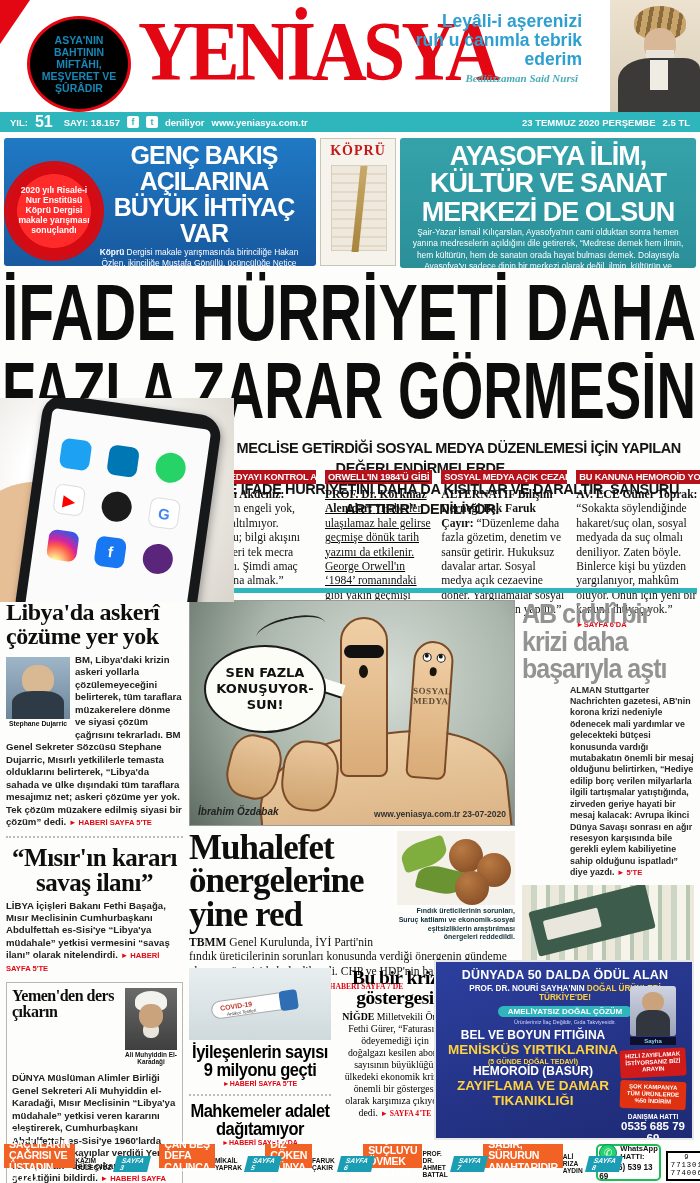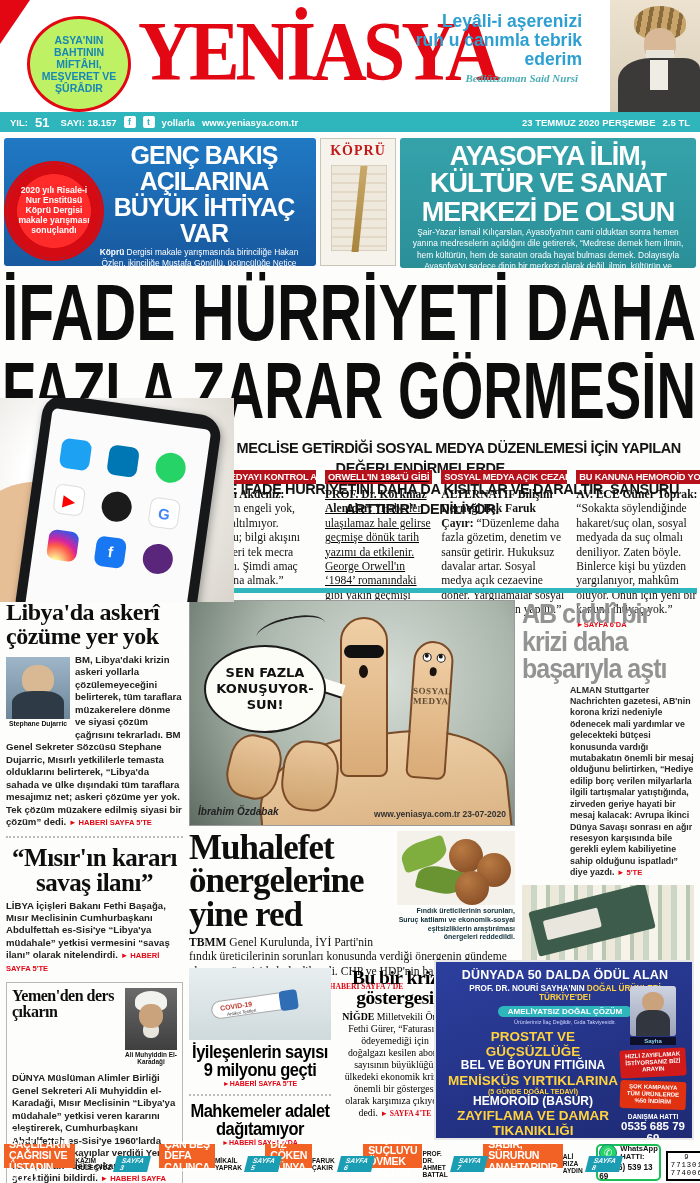--- a/index.html
+++ b/index.html
@@ -2,33 +2,33 @@
 <html lang="tr"><head>
 <meta charset="utf-8">
 <style>
   * { margin:0; padding:0; box-sizing:border-box; }
   body { background:#e9e9e9; font-family:"Liberation Sans", sans-serif; }
   .page { position:relative; width:700px; height:1183px; background:#fdfdfc; margin:0 auto; overflow:hidden; }
 
   
   .masthead { position:absolute; top:0; left:0; width:700px; height:134px; background:#fff; }
   .corner-wedge { position:absolute; top:0; left:0; width:30px; height:44px; background:#e30613; clip-path:polygon(0 0,100% 0,0 100%); }
-  .motto-circle { position:absolute; top:16px; left:27px; width:104px; height:96px; border:3px solid #e30613; border-radius:50%; background:#bef264; display:flex; align-items:center; justify-content:center; text-align:center; color:#1787b5; font-weight:bold; font-size:10.5px; line-height:1.15; padding:8px; }
+  .motto-circle { position:absolute; top:16px; left:27px; width:104px; height:96px; border:3px solid #e30613; border-radius:50%; background:#000000; display:flex; align-items:center; justify-content:center; text-align:center; color:#1787b5; font-weight:bold; font-size:10.5px; line-height:1.15; padding:8px; }
   .logo { position:absolute; top:8px; left:138px; font-family:"Liberation Serif", serif; font-weight:bold; color:#e30613; font-size:76px; letter-spacing:-4px; line-height:1; white-space:nowrap; transform:scaleY(1.12); transform-origin:top left; }
   .greeting { position:absolute; top:12px; right:118px; width:170px; text-align:right; color:#2d9fd0; font-weight:bold; font-size:17.5px; line-height:1.08; }
   .greeting-author { position:absolute; top:72px; right:122px; width:150px; text-align:right; color:#4aacb5; font-family:"Liberation Serif", serif; font-style:italic; font-weight:bold; font-size:11px; line-height:1.2; }
   .greeting-page { position:absolute; top:109px; right:122px; width:150px; text-align:right; color:#e30613; font-weight:bold; font-size:10px;margin-top:8px; }
   .portrait { position:absolute; top:0; right:0; width:90px; height:113px; background:linear-gradient(#ece2cf,#d8cdb8); overflow:hidden; }
   .portrait .turban { position:absolute; top:6px; left:24px; width:52px; height:34px; background:repeating-linear-gradient(100deg,#c9a46a 0 6px,#8a6b3c 6px 10px); border-radius:50% 50% 42% 42%; }
   .portrait .face { position:absolute; top:28px; left:34px; width:32px; height:34px; background:#d8b896; border-radius:46%; }
   .portrait .beard { position:absolute; top:50px; left:36px; width:28px; height:16px; background:#e8e4da; border-radius:0 0 50% 50%; }
   .portrait .robe { position:absolute; top:58px; left:8px; width:82px; height:56px; background:#3c3a38; border-radius:40% 20% 0 0; }
   .portrait .collar { position:absolute; top:60px; left:40px; width:18px; height:30px; background:#efece4; }
   .info-bar { position:absolute; top:112px; left:0; width:700px; height:20px; background:#2fb5bc; color:#fff; display:flex; align-items:center; font-weight:bold; font-size:9.5px; padding:0 10px; gap:7px; }
-  .info-bar .big { font-size:13px; margin-right:4px; }
+  .info-bar .big { font-size:16px; margin-right:4px; }
   .soc { display:inline-block; width:12px; height:12px; background:#fff; color:#2fb5bc; border-radius:2px; text-align:center; font-size:9px; line-height:12px; font-weight:bold; }
   .info-right { margin-left:auto; }
 
   
   .promo-row { position:absolute; top:138px; left:4px; width:692px; height:130px; display:flex; gap:4px; }
   .promo-blue { position:relative; width:312px; height:128px; background:linear-gradient(#2079c4,#18599f); border-radius:3px; color:#fff; overflow:hidden; }
   .starburst { position:absolute; left:3px; top:26px; width:94px; height:94px; background:radial-gradient(circle,#ff2a2a 55%,#d40b12 56%); border-radius:50%; box-shadow:0 0 0 3px #d40b12; display:flex; align-items:center; justify-content:center; text-align:center; font-size:8.6px; font-weight:bold; line-height:1.15; padding:9px; }
   .promo-blue-title { margin:6px 4px 2px 92px; text-align:center; font-size:25px; font-weight:bold; letter-spacing:-1px; line-height:1.0; transform:scaleY(1.05); }
   .promo-blue-body { margin:3px 8px 0 86px; text-align:center; font-size:8.4px; line-height:1.32; }
   .lead { font-weight:bold; }
@@ -209,21 +209,21 @@
       <div class="beard"></div>
       <div class="robe"></div>
       <div class="collar"></div>
     </div>
     <div class="info-bar">
       <span>YIL:</span>
       <span class="big">51</span>
       <span>SAYI: 18.157</span>
       <span class="soc">f</span>
       <span class="soc">t</span>
-      <span>yollarla</span>
+      <span>deniliyor</span>
       <span>www.yeniasya.com.tr</span>
       <span class="info-right">23 TEMMUZ 2020 PERŞEMBE</span>
       <span>2.5 TL</span>
     </div>
   </header>
 
   <section class="promo-row">
     <div class="promo-blue">
       <div class="starburst">
           <span>2020 yılı Risale-i Nur Enstitüsü Köprü Dergisi makale yarışması sonuçlandı</span>
@@ -439,21 +439,20 @@
 
     <div class="ad">
       <div class="ad-line1">DÜNYADA 50 DALDA ÖDÜL ALAN</div>
       <div class="ad-line2">
         <span>PROF. DR. NOURİ SAYHA'NIN</span>
         <span class="y">DOĞAL ÜRÜNLERİ TÜRKİYE'DE!</span>
       </div>
       <div class="ad-badge">AMELİYATSIZ DOĞAL ÇÖZÜM</div>
       <div class="ad-disc">Ürünlerimiz İlaç Değildir, Gıda Takviyesidir.</div>
       <div class="ad-main">
-        <div class="ad-item ad-y">PROSTAT VE GÜÇSÜZLÜĞE</div>
         <div class="ad-item ad-w">BEL VE BOYUN FITIĞINA</div>
         <div class="ad-item ad-y">MENİSKÜS YIRTIKLARINA</div>
         <div class="ad-note">(5 GÜNDE DOĞAL TEDAVİ)</div>
         <div class="ad-item ad-w">HEMOROİD (BASUR)</div>
         <div class="ad-item ad-y">ZAYIFLAMA VE DAMAR TIKANIKLIĞI</div>
       </div>
       <div class="ad-side">
         <div class="ad-photo"></div>
         <div class="ad-brand">Sayha</div>
         <div class="ad-redbox">HIZLI ZAYIFLAMAK İSTİYORSANIZ BİZİ ARAYIN</div>

